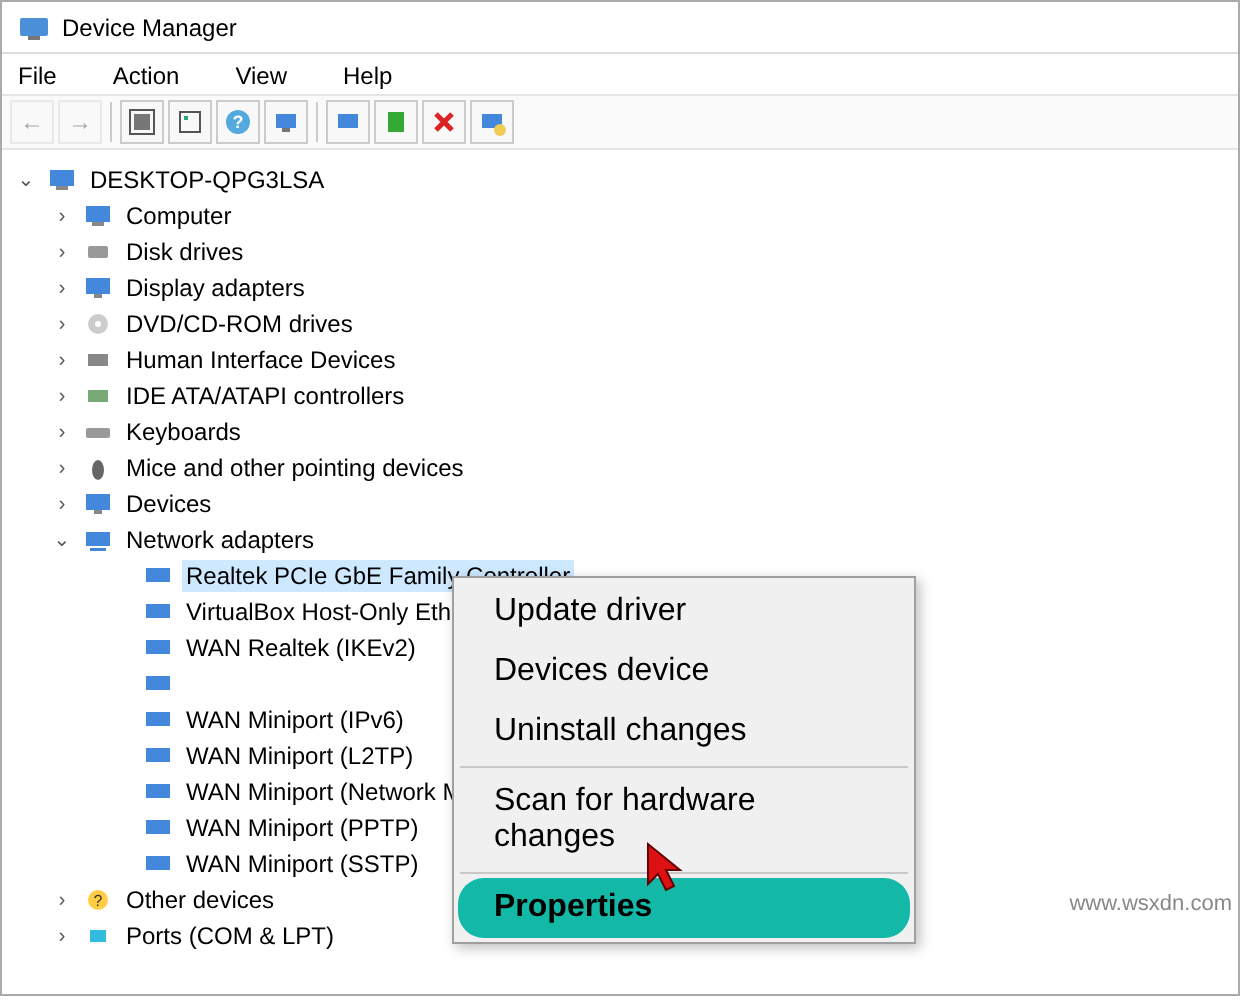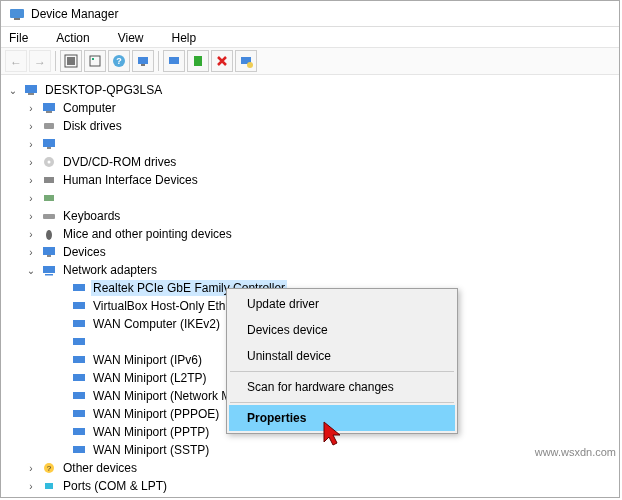--- a/index.html
+++ b/index.html
@@ -88,28 +88,29 @@
 .indent-2 { padding-left: 52px; }
 .ctx-menu {
   position: absolute;
   left: 226px;
   top: 288px;
   width: 232px;
   background: #f0f0f0;
   border: 1px solid #a0a0a0;
   box-shadow: 2px 2px 6px rgba(0,0,0,.25);
   padding: 2px;
-  font-size: 12px;
+  font-size: 16px;
 }
 .ctx-item {
   padding: 6px 18px;
   cursor: default;
 }
 .ctx-item.highlight {
-  background: #7dd3fc;
+  background: #14b8a6;
+  border-radius: 13px;
 }
 .ctx-sep {
   height: 1px;
   background: #c8c8c8;
   margin: 2px 1px;
 }
 .cursor {
   position: absolute;
   left: 322px;
   top: 420px;
@@ -239,20 +240,21 @@
       </div>
 
     <div class="tree-row indent-1">
         <span class="expander">›</span>
         <span class="dev-icon">
           <svg width="14" height="14" viewBox="0 0 14 14">
             <rect x="1" y="2" width="12" height="8" fill="#48d"></rect>
             <rect x="5" y="10" width="4" height="2" fill="#888"></rect>
           </svg>
         </span>
+        <span class="label">Display adapters</span>
       </div>
 
     <div class="tree-row indent-1">
         <span class="expander">›</span>
         <span class="dev-icon">
           <svg width="14" height="14" viewBox="0 0 14 14">
             <circle cx="7" cy="7" r="5" fill="#ccc"></circle>
             <circle cx="7" cy="7" r="1.5" fill="#fff"></circle>
           </svg>
         </span>
@@ -269,20 +271,21 @@
         <span class="label">Human Interface Devices</span>
       </div>
 
     <div class="tree-row indent-1">
         <span class="expander">›</span>
         <span class="dev-icon">
           <svg width="14" height="14" viewBox="0 0 14 14">
             <rect x="2" y="4" width="10" height="6" fill="#7a7"></rect>
           </svg>
         </span>
+        <span class="label">IDE ATA/ATAPI controllers</span>
       </div>
 
     <div class="tree-row indent-1">
         <span class="expander">›</span>
         <span class="dev-icon">
           <svg width="14" height="14" viewBox="0 0 14 14">
             <rect x="1" y="5" width="12" height="5" rx="1" fill="#999"></rect>
           </svg>
         </span>
         <span class="label">Keyboards</span>
@@ -338,21 +341,21 @@
         </span>
         <span class="label">VirtualBox Host-Only Ethernet Adapter</span>
       </div>
     <div class="tree-row indent-2">
         <span class="expander blank"></span>
         <span class="dev-icon">
           <svg width="14" height="14" viewBox="0 0 14 14">
             <rect x="1" y="3" width="12" height="7" fill="#48d"></rect>
           </svg>
         </span>
-        <span class="label">WAN Computer (IKEv2)</span>
+        <span class="label">WAN Realtek (IKEv2)</span>
       </div>
     <div class="tree-row indent-2">
         <span class="expander blank"></span>
         <span class="dev-icon">
           <svg width="14" height="14" viewBox="0 0 14 14">
             <rect x="1" y="3" width="12" height="7" fill="#48d"></rect>
           </svg>
         </span>
       </div>
     <div class="tree-row indent-2">
@@ -374,29 +377,20 @@
         <span class="label">WAN Miniport (L2TP)</span>
       </div>
     <div class="tree-row indent-2">
         <span class="expander blank"></span>
         <span class="dev-icon">
           <svg width="14" height="14" viewBox="0 0 14 14">
             <rect x="1" y="3" width="12" height="7" fill="#48d"></rect>
           </svg>
         </span>
         <span class="label">WAN Miniport (Network Monitor)</span>
-      </div>
-    <div class="tree-row indent-2">
-        <span class="expander blank"></span>
-        <span class="dev-icon">
-          <svg width="14" height="14" viewBox="0 0 14 14">
-            <rect x="1" y="3" width="12" height="7" fill="#48d"></rect>
-          </svg>
-        </span>
-        <span class="label">WAN Miniport (PPPOE)</span>
       </div>
     <div class="tree-row indent-2">
         <span class="expander blank"></span>
         <span class="dev-icon">
           <svg width="14" height="14" viewBox="0 0 14 14">
             <rect x="1" y="3" width="12" height="7" fill="#48d"></rect>
           </svg>
         </span>
         <span class="label">WAN Miniport (PPTP)</span>
       </div>
@@ -430,21 +424,21 @@
         </span>
         <span class="label">Ports (COM &amp; LPT)</span>
       </div>
 
   </div>
 </div>
 
 <div class="ctx-menu">
   <div class="ctx-item">Update driver</div>
   <div class="ctx-item">Devices device</div>
-  <div class="ctx-item">Uninstall device</div>
+  <div class="ctx-item">Uninstall changes</div>
   <div class="ctx-sep"></div>
   <div class="ctx-item">Scan for hardware changes</div>
   <div class="ctx-sep"></div>
   <div class="ctx-item highlight"><b>Properties</b></div>
 </div>
 
 <div class="cursor">
   <svg width="26" height="30" viewBox="0 0 26 30">
     <path d="M2 2 L2 22 L7 17 L11 25 L15 23 L11 15 L18 15 Z" fill="#d11" stroke="#600" stroke-width="1"></path>
   </svg>

